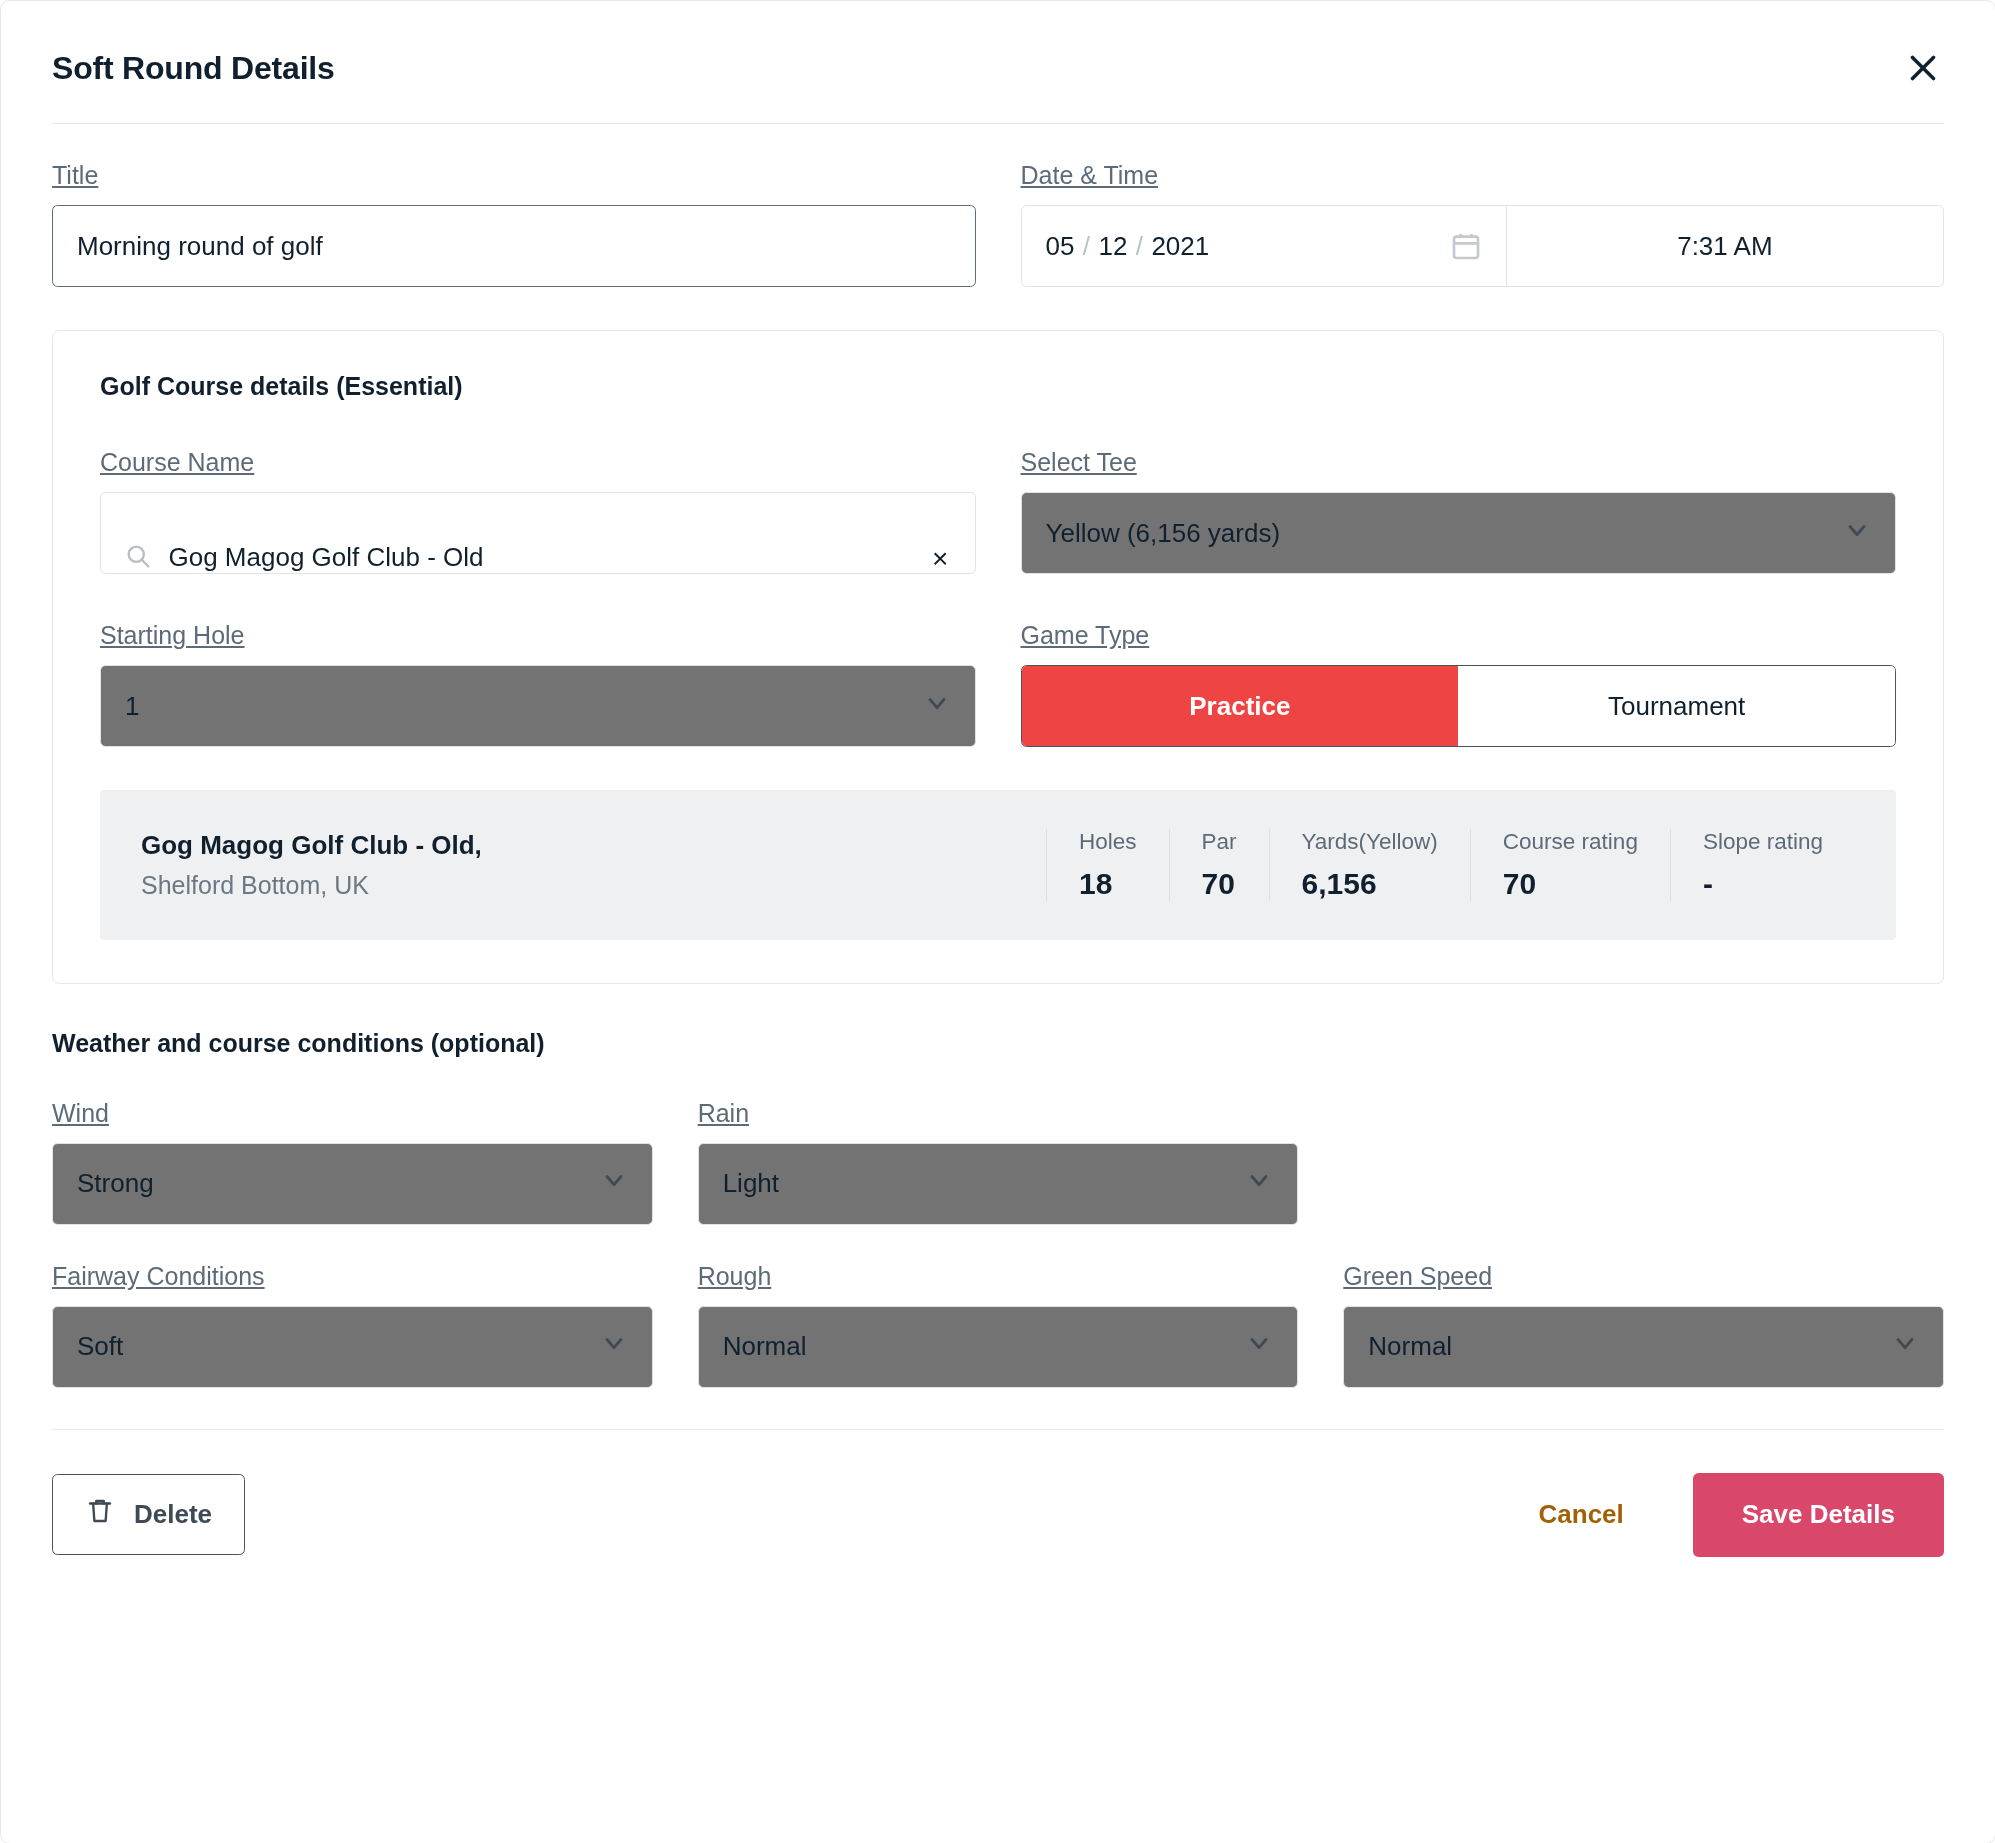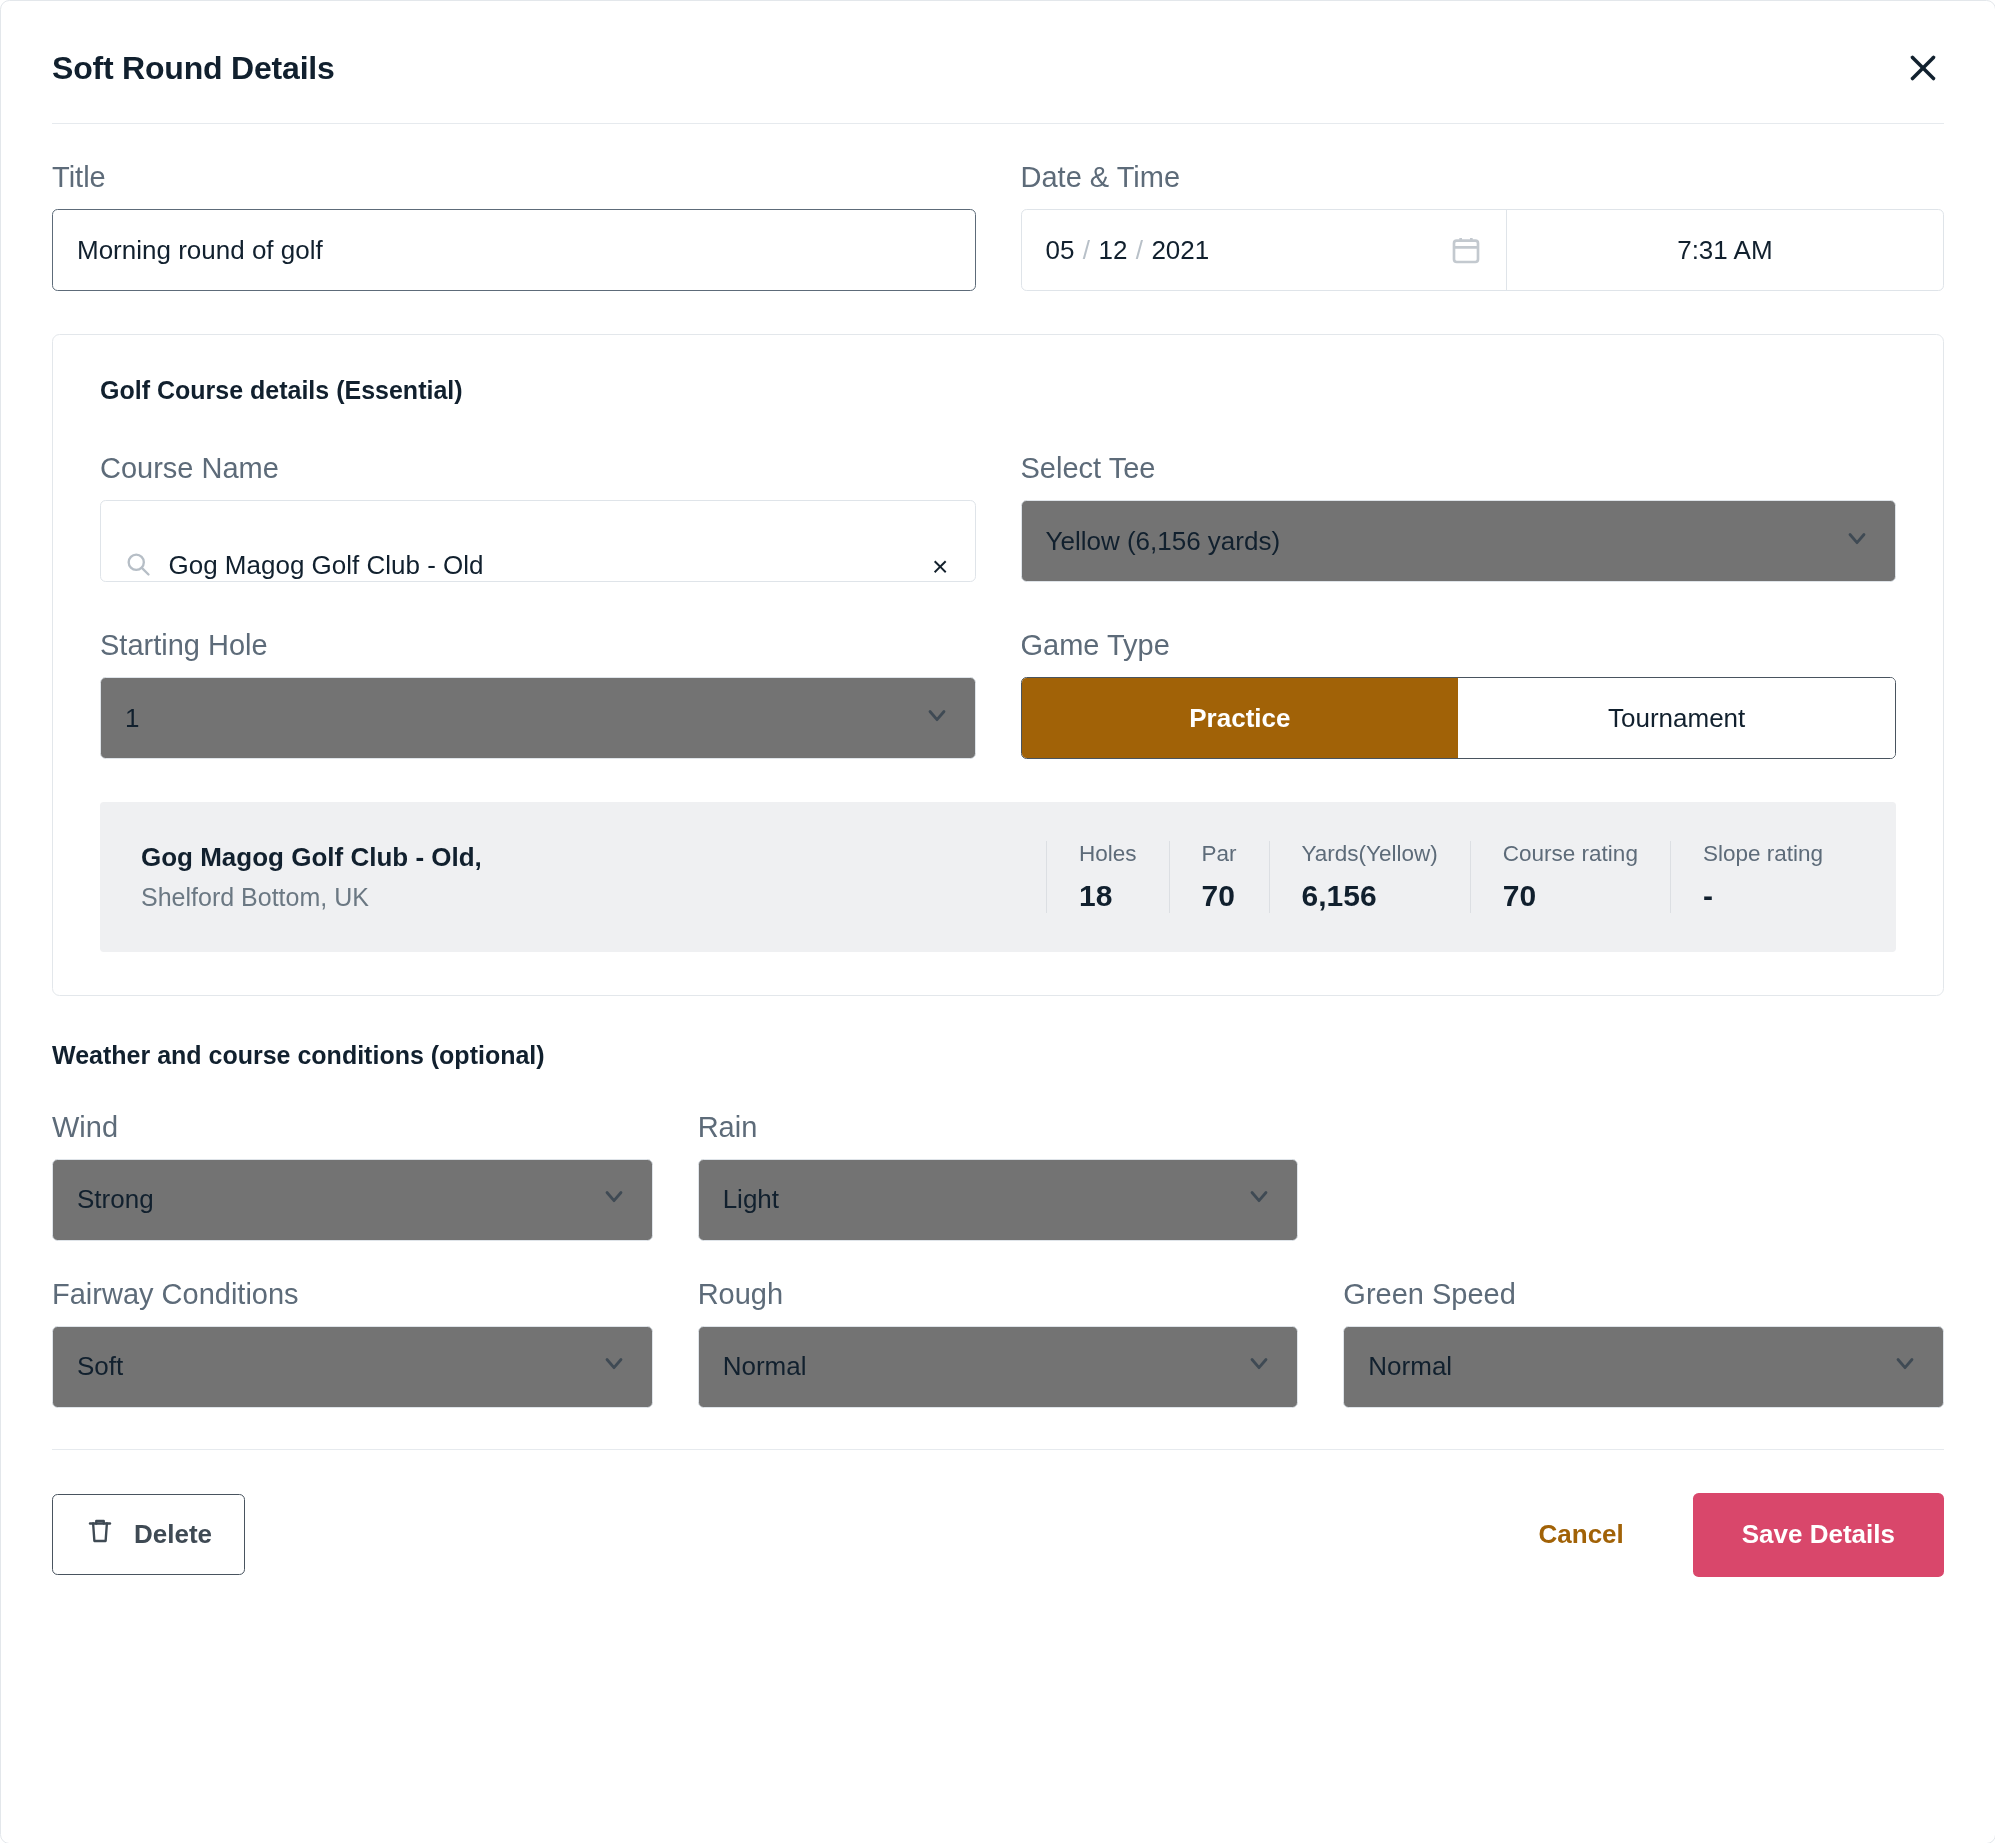--- a/index.html
+++ b/index.html
@@ -40,24 +40,25 @@
     width: 43px; height: 43px;
     display: flex; align-items: center; justify-content: center;
     cursor: pointer;
     background: none; border: none;
     margin-top: -3.7px;
   }
   .close-btn svg { display: block; }
 
   
   .field-label {
-    font-size: 29px;
+    font-size: 25px;
     color: #5d6b79;
     margin-bottom: 15px;
     display: block;
+    text-decoration: underline;
   }
   .input-box {
     height: 82px;
     border: 1.9px solid #dfe4e9;
     border-radius: 5.6px;
     background: #fff;
     display: flex;
     align-items: center;
     padding: 0 24px;
     font-size: 26px;
@@ -172,21 +173,21 @@
     flex: 1 1 0;
     display: flex;
     align-items: center;
     justify-content: center;
     font-size: 26px;
     cursor: pointer;
     background: #ffffff;
     color: #11202e;
   }
   .seg.active {
-    background: #a16207;
+    background: #ef4444;
     color: #ffffff;
     font-weight: bold;
   }
 
   
   .summary {
     margin-top: 43px;
     background: #eff0f2;
     border-radius: 3.7px;
     display: flex;

